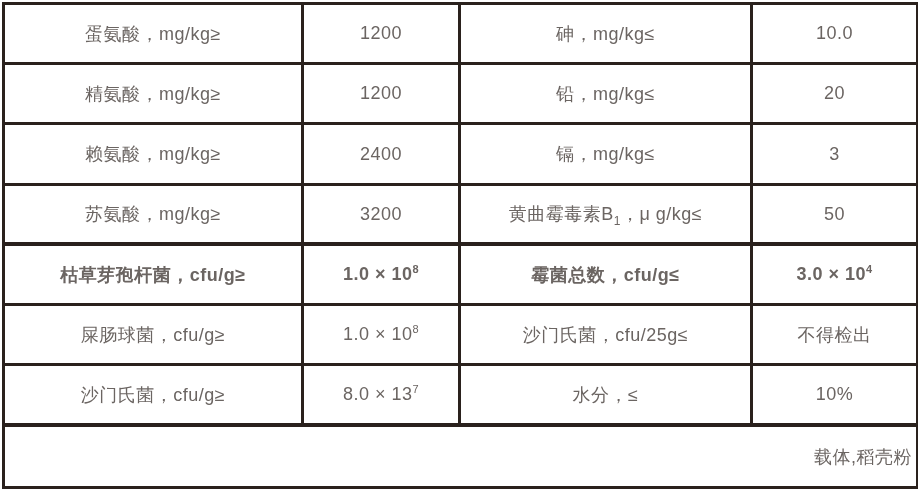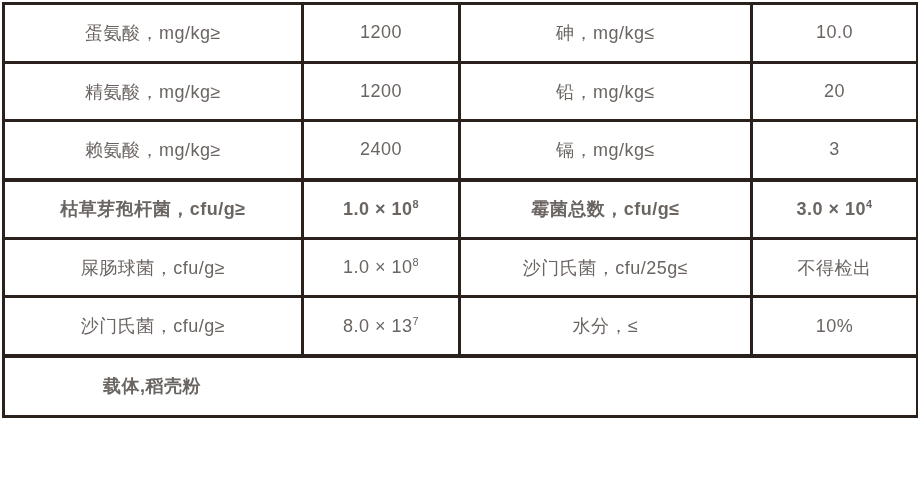--- a/index.html
+++ b/index.html
@@ -19,43 +19,42 @@
     height: 497px;
     background: var(--bg);
     font-family: "Liberation Sans", "DejaVu Sans", sans-serif;
     color: var(--text);
   }
   table.spec-table {
     position: absolute;
     left: 2px;
     top: 2px;
     width: 914px;
-    height: 416px;
+    height: 487px;
     border-collapse: collapse;
     table-layout: fixed;
   }
   table.spec-table td {
     border: 3px solid var(--border);
     text-align: center;
     vertical-align: middle;
     font-size: 18px;
     color: var(--text);
     padding: 0 4px;
     letter-spacing: 0.5px;
     white-space: nowrap;
     overflow: hidden;
   }
   tr.data-row { height: 54px; }
   tr.section-start td { border-top-width: 4px; font-weight: bold; }
   tr.footer-row { height: 56px; }
   tr.footer-row td {
     border-top-width: 4px;
-    text-align: left;
+    text-align: right;
     padding-left: 98px;
-    font-weight: bold;
   }
   sup {
     font-size: 11px;
     line-height: 0;
     vertical-align: super;
   }
   sub {
     font-size: 12px;
     line-height: 0;
     vertical-align: sub;
@@ -84,20 +83,26 @@
         <td><span>1200</span></td>
         <td><span>铅，mg/kg≤</span></td>
         <td><span>20</span></td>
       </tr>
       <tr class="data-row">
         <td><span>赖氨酸，mg/kg≥</span></td>
         <td><span>2400</span></td>
         <td><span>镉，mg/kg≤</span></td>
         <td><span>3</span></td>
       </tr>
+      <tr class="data-row">
+        <td><span>苏氨酸，mg/kg≥</span></td>
+        <td><span>3200</span></td>
+        <td><span>黄曲霉毒素B</span><sub>1</sub><span>，μ g/kg≤</span></td>
+        <td><span>50</span></td>
+      </tr>
       <tr class="data-row section-start">
         <td><span>枯草芽孢杆菌，cfu/g≥</span></td>
         <td><span>1.0 × 10</span><sup>8</sup></td>
         <td><span>霉菌总数，cfu/g≤</span></td>
         <td><span>3.0 × 10</span><sup>4</sup></td>
       </tr>
       <tr class="data-row">
         <td><span>屎肠球菌，cfu/g≥</span></td>
         <td><span>1.0 × 10</span><sup>8</sup></td>
         <td><span>沙门氏菌，cfu/25g≤</span></td>

